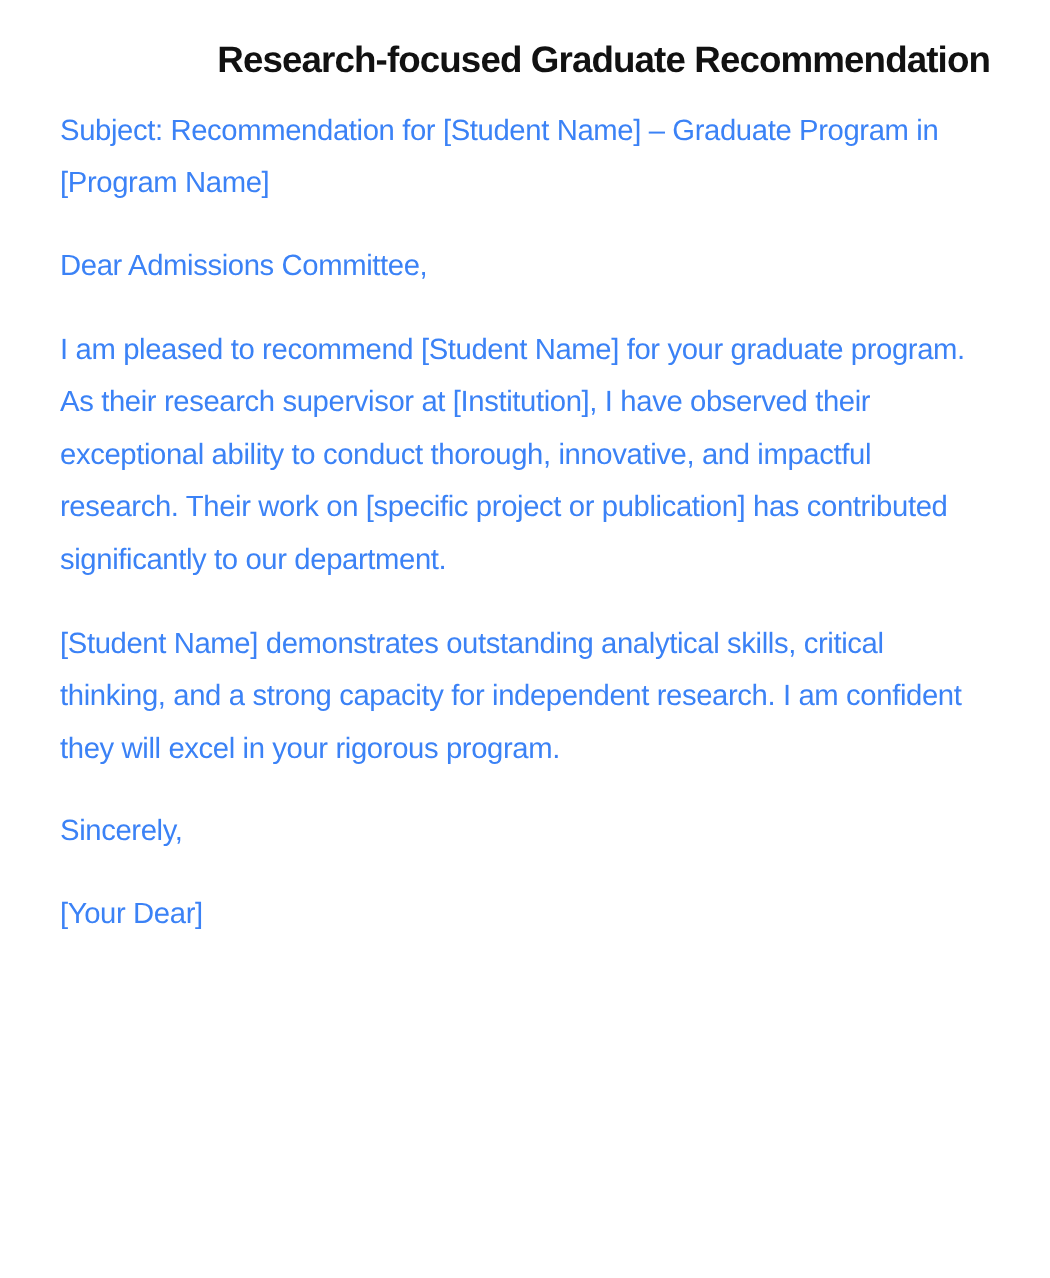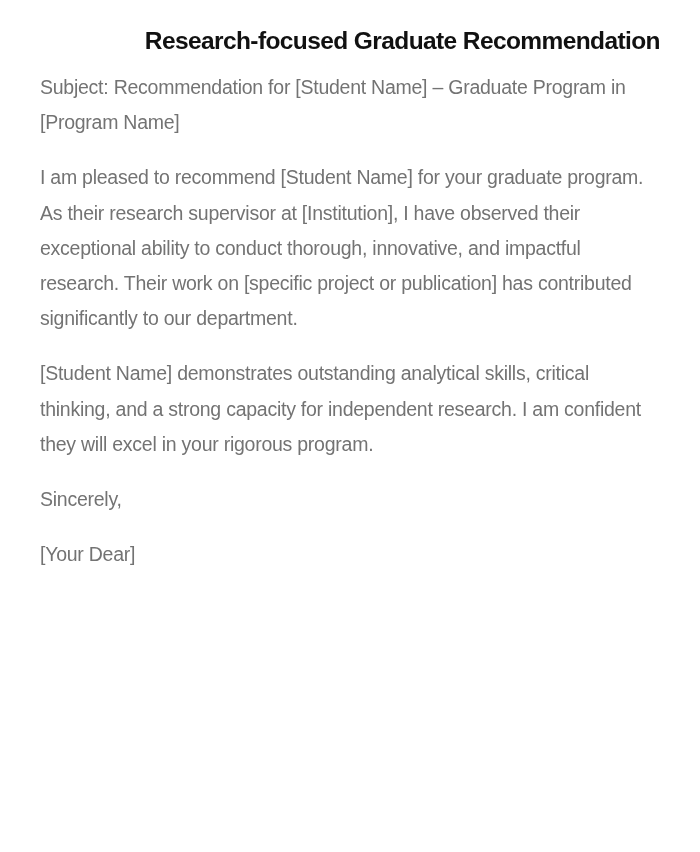--- a/index.html
+++ b/index.html
@@ -27,35 +27,36 @@
       line-height: 34px;
       margin: 0 0 12px 0;
       color: #111111;
       text-align: right;
     }
     .para {
       font-size: 19.5px;
       line-height: 35.2px;
       margin: 0 0 20px 0;
       letter-spacing: -0.25px;
-      color: #737373;
+      color: #3b82f6;
       width: 620px;
     }
     .para.single {
       margin-bottom: 20px;
     }
   </style>
 </head>
 <body>
 
 <div class="page">
   <h1 class="title">Research-focused Graduate Recommendation</h1>
 
   <p class="para">Subject: Recommendation for [Student Name] – Graduate Program in [Program Name]</p>
 
+  <p class="para single">Dear Admissions Committee,</p>
 
   <p class="para">I am pleased to recommend [Student Name] for your graduate program. As their research supervisor at [Institution], I have observed their exceptional ability to conduct thorough, innovative, and impactful research. Their work on [specific project or publication] has contributed significantly to our department.</p>
 
   <p class="para">[Student Name] demonstrates outstanding analytical skills, critical thinking, and a strong capacity for independent research. I am confident they will excel in your rigorous program.</p>
 
   <p class="para single">Sincerely,</p>
 
   <p class="para single">[Your Dear]</p>
 
 

